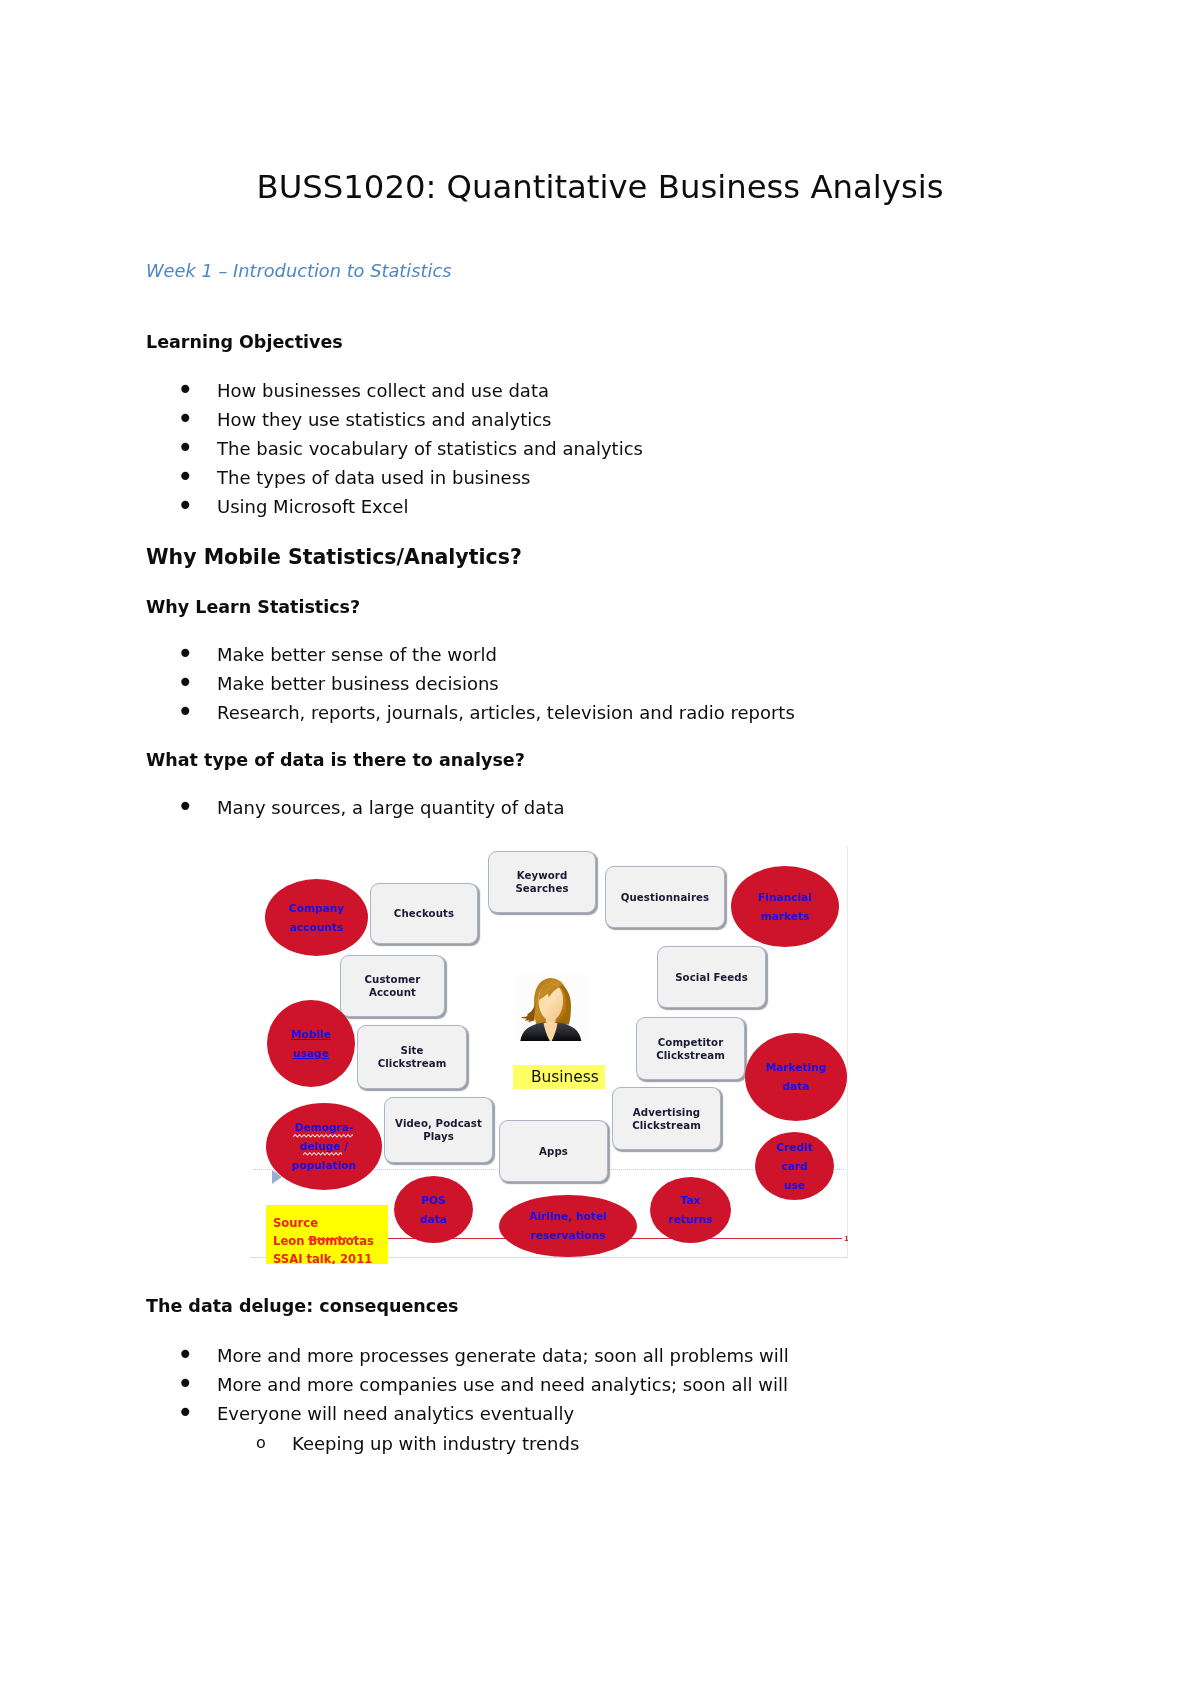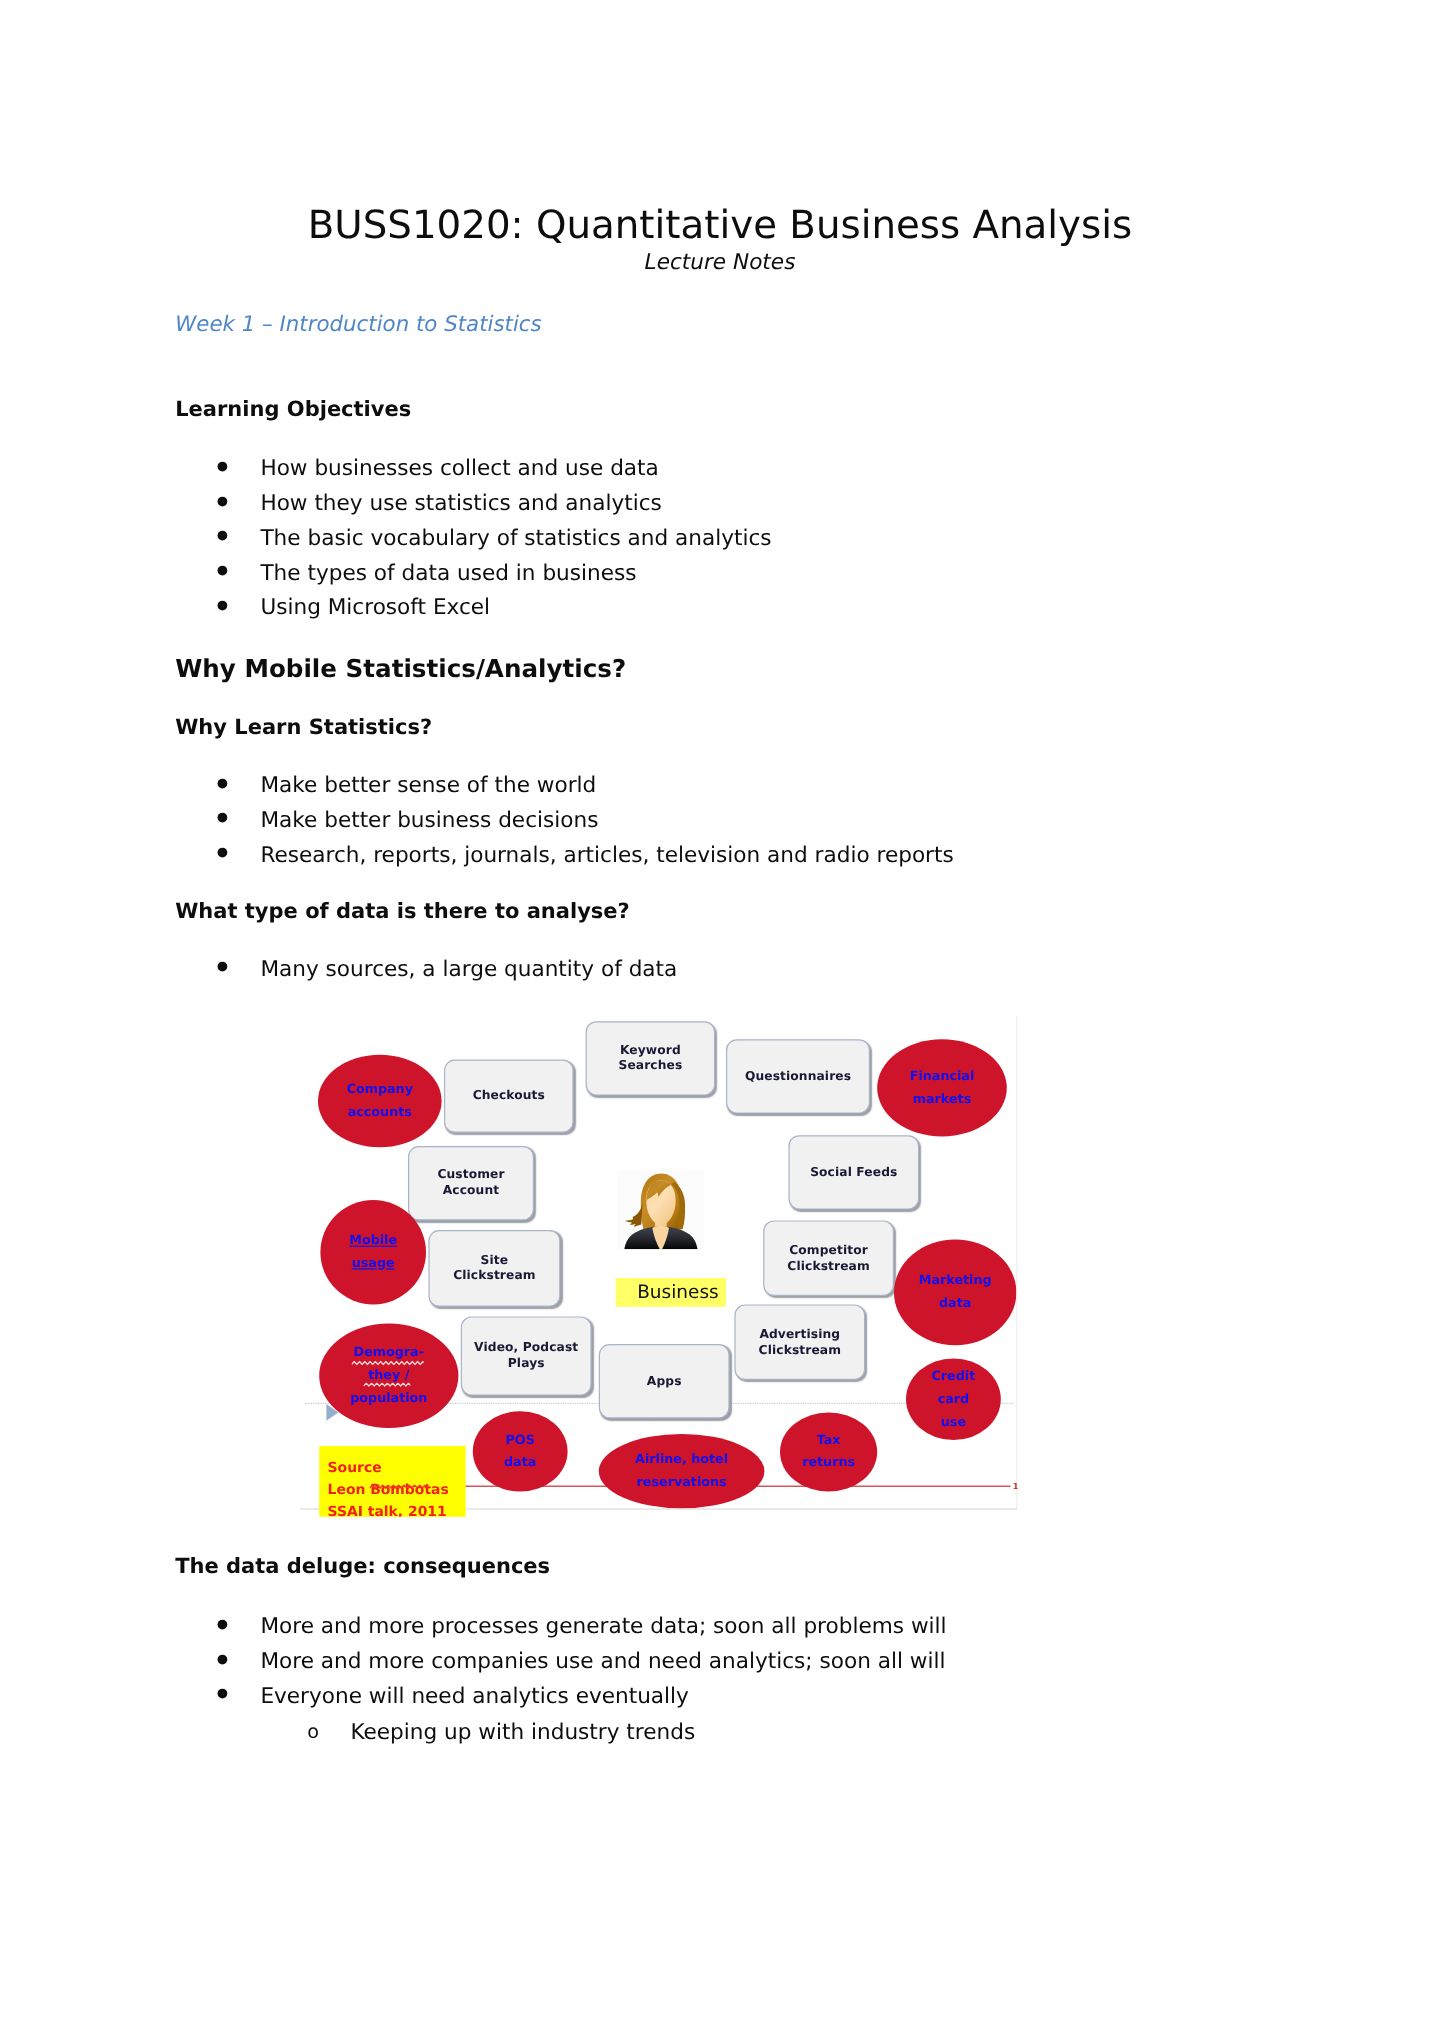--- a/index.html
+++ b/index.html
@@ -53,21 +53,20 @@
   .avatar{position:absolute;}
   .ml{white-space:pre-line;display:block;}
   .squig{position:absolute;pointer-events:none;}
 </style>
 </head>
 <body>
 
 <div class="page">
 
   <div class="doc-title">BUSS1020: Quantitative Business Analysis</div>
-  <div class="subtitle">Lecture Notes</div>
   <div class="weekline">Week 1 – Introduction to Statistics</div>
 
   <h2 class="hd hd2" style="top:334px">Learning Objectives</h2>
   <div class="bl" style="top:382px">
       <span class="bu">•</span>
       <span class="tx">How businesses collect and use data</span>
     </div>
   <div class="bl" style="top:411px">
       <span class="bu">•</span>
       <span class="tx">How they use statistics and analytics</span>
@@ -153,21 +152,21 @@
     <div class="ell" style="left:17px;top:154px;width:88px;height:87px;text-decoration:underline;">
       <span class="ml">Mobile
 usage</span>
       </div>
     <div class="ell" style="left:495px;top:187px;width:102px;height:88px;">
       <span class="ml">Marketing
 data</span>
       </div>
     <div class="ell" style="left:16px;top:257px;width:116px;height:87px;">
       <span class="ml">Demogra-
-they /
+deluge /
 population</span>
       <svg class="squig" style="left:27px;top:31px;" width="60" height="4" viewBox="0 0 60 4">
         <path d="M0 3.0 L2.2 0.6 L4.4 3.0 L6.6 0.6 L8.8 3.0 L11.0 0.6 L13.2 3.0 L15.4 0.6 L17.6 3.0 L19.8 0.6 L22.0 3.0 L24.2 0.6 L26.4 3.0 L28.6 0.6 L30.8 3.0 L33.0 0.6 L35.2 3.0 L37.4 0.6 L39.6 3.0 L41.8 0.6 L44.0 3.0 L46.2 0.6 L48.4 3.0 L50.6 0.6 L52.8 3.0 L55.0 0.6 L57.2 3.0 L59.4 0.6 L61.6 3.0" fill="none" stroke="#ffd6d6" stroke-width="1.1"></path>
       </svg>
       <svg class="squig" style="left:37px;top:49px;" width="39" height="4" viewBox="0 0 39 4">
         <path d="M0 3.0 L2.2 0.6 L4.4 3.0 L6.6 0.6 L8.8 3.0 L11.0 0.6 L13.2 3.0 L15.4 0.6 L17.6 3.0 L19.8 0.6 L22.0 3.0 L24.2 0.6 L26.4 3.0 L28.6 0.6 L30.8 3.0 L33.0 0.6 L35.2 3.0 L37.4 0.6 L39.6 3.0" fill="none" stroke="#ffd6d6" stroke-width="1.1"></path>
       </svg>
       </div>
     <div class="ell" style="left:505px;top:286px;width:79px;height:68px;">
       <span class="ml">Credit

